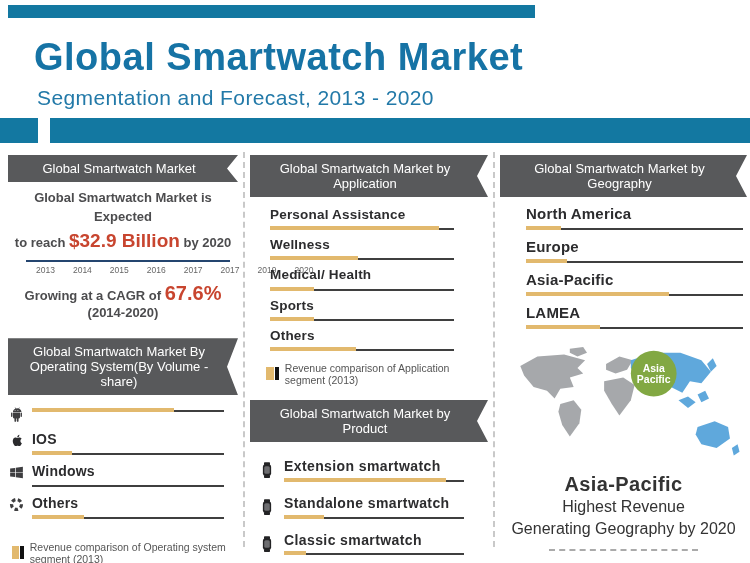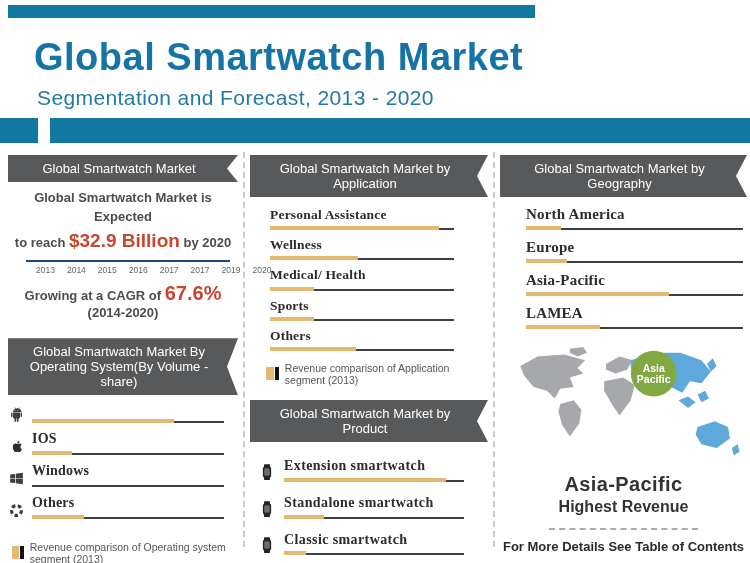--- a/index.html
+++ b/index.html
@@ -28,28 +28,28 @@
 
   
   .expect{margin:7px 2px 2px;text-align:center;font-size:13px;color:#4c4c4e;font-weight:bold;line-height:1.45;}
   .red-big{color:#C8452F;font-size:19px;font-weight:bold;}
   .chart{position:relative;margin:4px 8px 0 24px;height:76px;
          border-left:2px solid #24456F;border-bottom:2px solid #24456F;
          display:flex;align-items:flex-end;gap:4px;padding:0 4px;}
   .tick{position:absolute;left:-8px;width:6px;border-top:2px solid #24456F;}
   .chart-col{flex:1;height:100%;background:#EAEAEA;position:relative;}
   .chart-bar{position:absolute;left:0;right:0;bottom:0;background:#1C3A68;}
-  .chart-labels{display:flex;gap:12px;margin:3px 12px 0 28px;}
+  .chart-labels{display:flex;gap:18px;margin:3px 12px 0 28px;}
   .chart-labels div{flex:1;text-align:center;font-size:8.5px;color:#666;}
   .cagr{margin-top:7px;text-align:center;font-size:13px;color:#4c4c4e;font-weight:bold;}
   .cagr .red-big{font-size:20px;text-align:center;}
 
   
   .seg-list{margin-top:10px;}
-  .seg-row{display:flex;align-items:flex-end;margin-bottom:8px;font-family:Liberation Serif, serif;}
+  .seg-row{display:flex;align-items:flex-start;margin-bottom:8px;}
   .row-icon{width:20px;flex:0 0 20px;margin-right:4px;margin-top:1px;line-height:0;}
   .row-main{flex:1;}
   .row-label{font-size:14px;font-weight:bold;color:#2c2c2e;letter-spacing:.2px;line-height:1.2;}
   .row-line{position:relative;height:4px;margin-top:3px;
             background:linear-gradient(#3f3f3f,#3f3f3f) no-repeat left bottom/100% 2px;}
   .row-gold{position:absolute;left:0;bottom:0;height:4px;background:#E2B96E;}
 
   .os-list{margin-top:10px;padding-right:14px;}
   .app-list{margin-top:10px;padding:0 34px 0 20px;}
   .app-list .seg-row{margin-bottom:7px;}
@@ -65,21 +65,21 @@
   .legend{display:flex;align-items:center;margin-top:10px;padding-left:4px;}
   .legend .sw-g{display:inline-block;width:9px;height:13px;background:#E2B96E;}
   .legend .sw-b{display:inline-block;width:5px;height:13px;background:#111;margin:0 6px 0 1px;}
   .legend-text{font-size:10.5px;color:#555;}
   .legend-mid{margin:4px 0 0 12px;}
   .legend-os{margin-top:14px;}
 
   
   .map-wrap{margin:8px 2px 0 10px;line-height:0;}
   .geo-title{margin-top:6px;text-align:center;font-size:20px;font-weight:bold;color:#333;letter-spacing:.4px;}
-  .geo-sub{text-align:center;font-size:16px;font-weight:bold;color:#333;line-height:1.35;}
+  .geo-sub{text-align:center;font-size:16px;font-weight:normal;color:#333;line-height:1.35;}
   .dash-div{margin:10px auto 0;width:60%;border-top:2px dashed #aaa;}
   .footer-line{display:flex;align-items:center;justify-content:center;margin-top:9px;}
   .footer-text{font-size:13px;font-weight:bold;color:#2b2b2d;}
 </style>
 </head>
 <body>
 
 <div class="page">
 
   <div class="top-strip"></div>
@@ -359,20 +359,21 @@
             <path d="M232 108 L238 104 L240 112 L234 116 Z"></path>
           </g>
           <circle cx="150" cy="30" r="24" fill="#82A843"></circle>
           <text x="150" y="28" text-anchor="middle" font-size="11" font-weight="bold" fill="#ffffff">Asia</text>
           <text x="150" y="40" text-anchor="middle" font-size="11" font-weight="bold" fill="#ffffff">Pacific</text>
         </svg>
       </div>
 
       <div class="geo-title">Asia-Pacific</div>
       <div class="geo-sub">Highest Revenue</div>
+      <div class="geo-sub">Generating Geography by 2020</div>
 
       <div class="dash-div"></div>
 
       <div class="footer-line">
 
         <span class="footer-text">For More Details See Table of Contents</span>
       </div>
     </div>
 
   </div>

